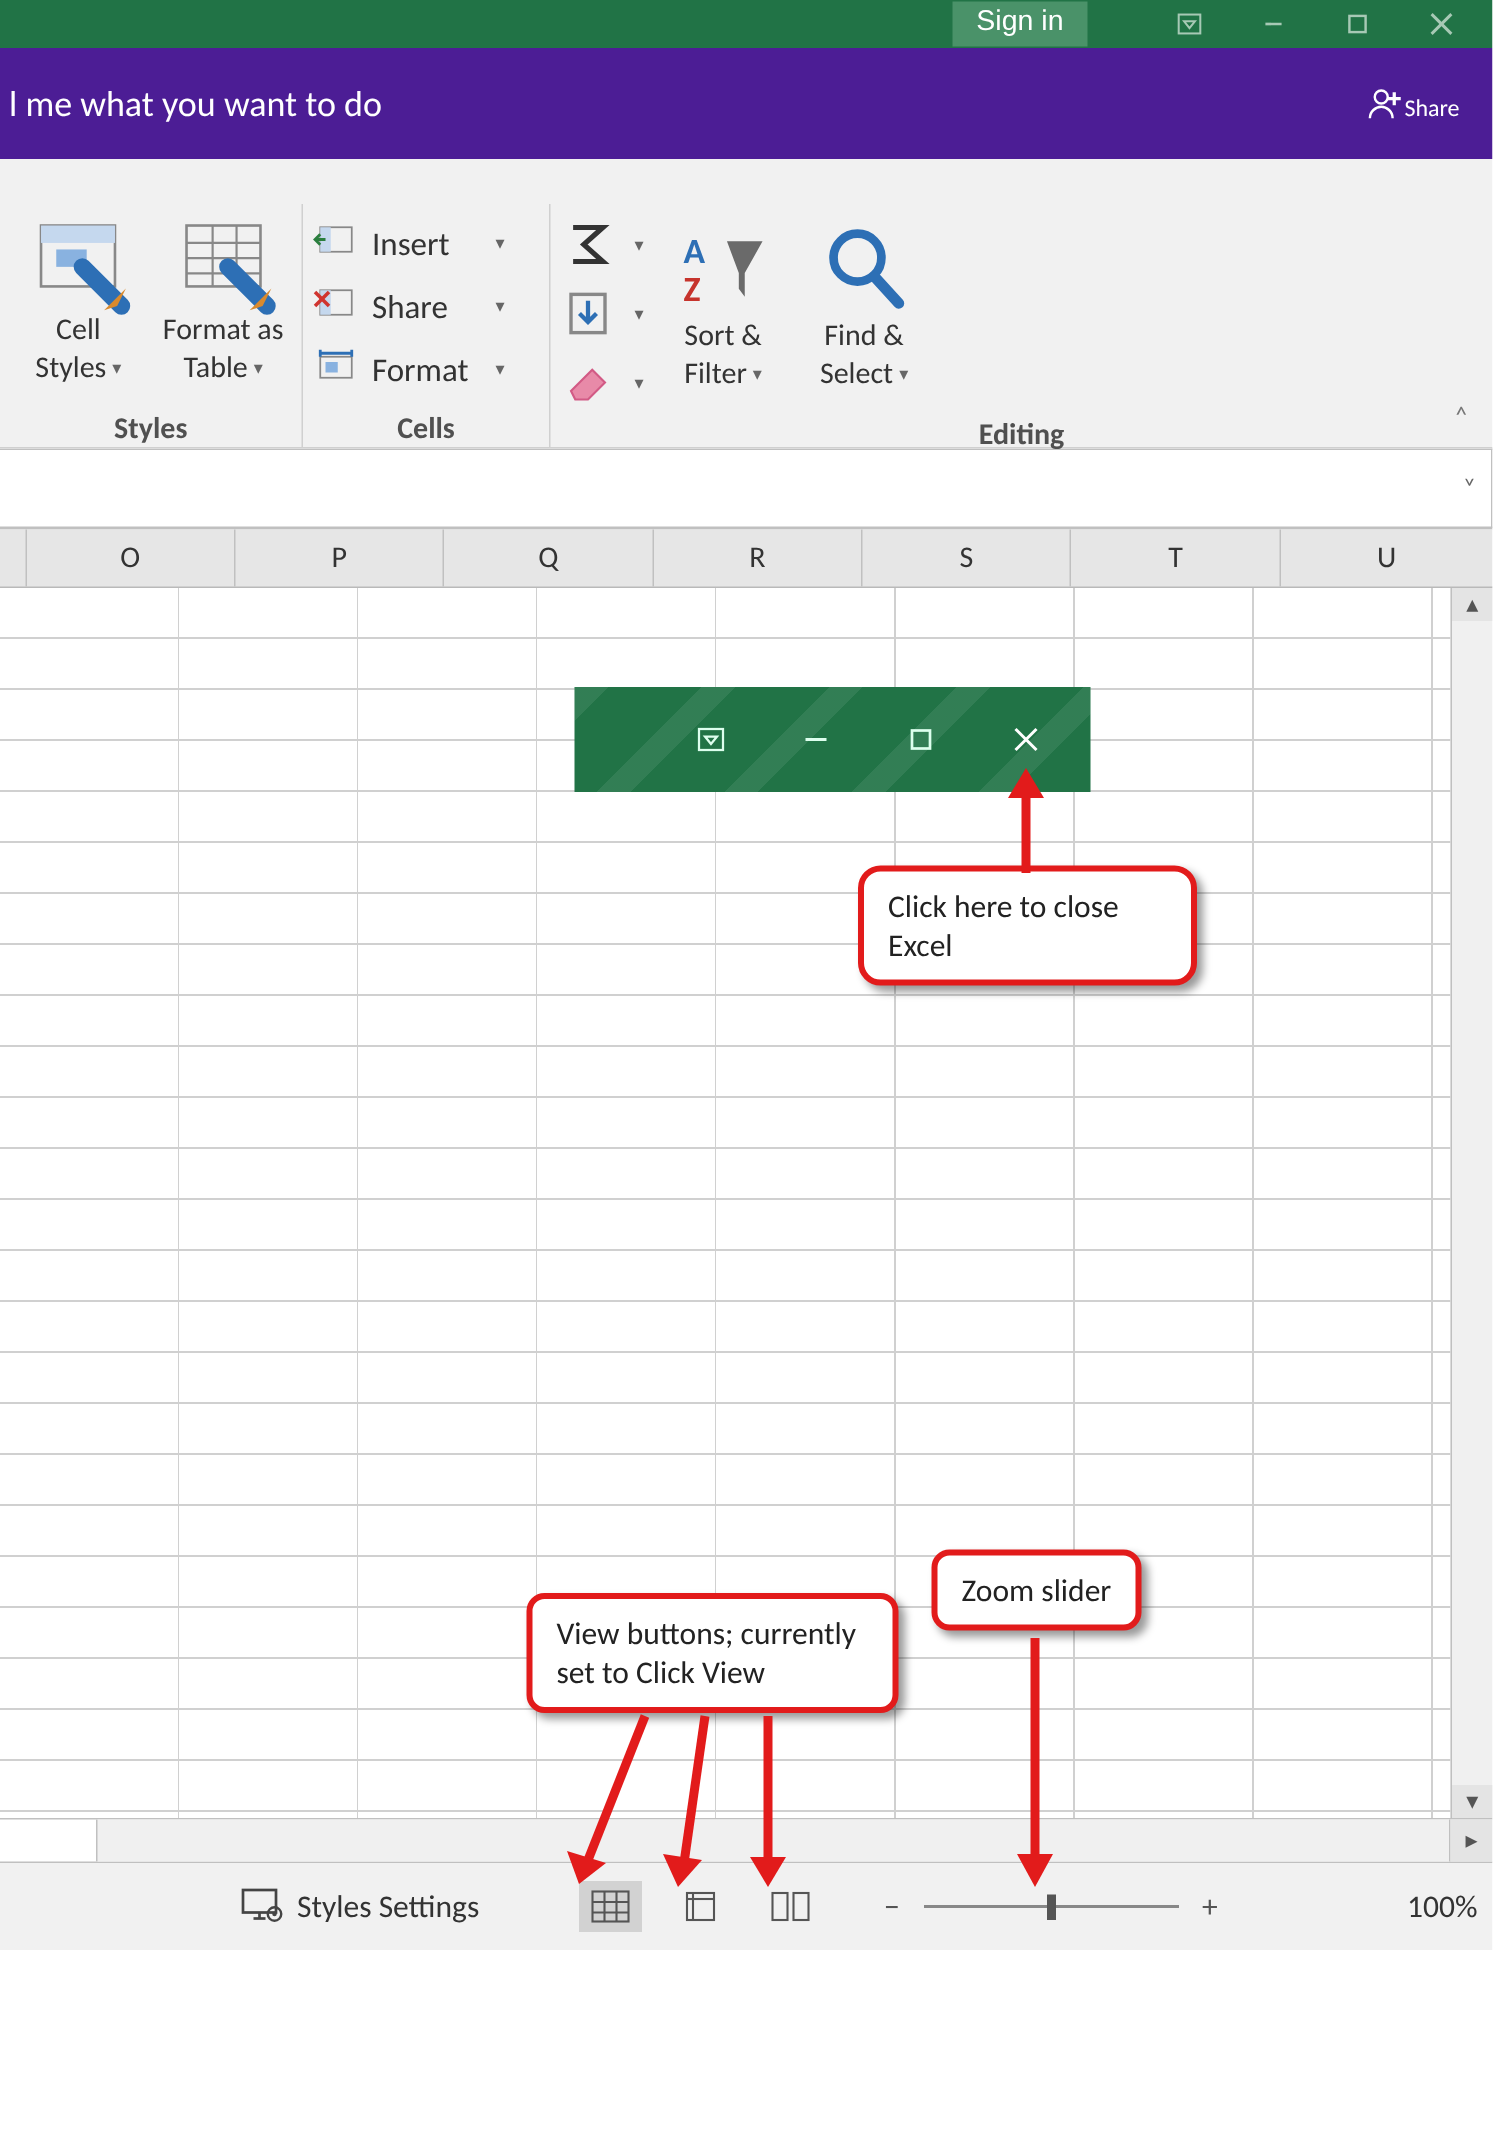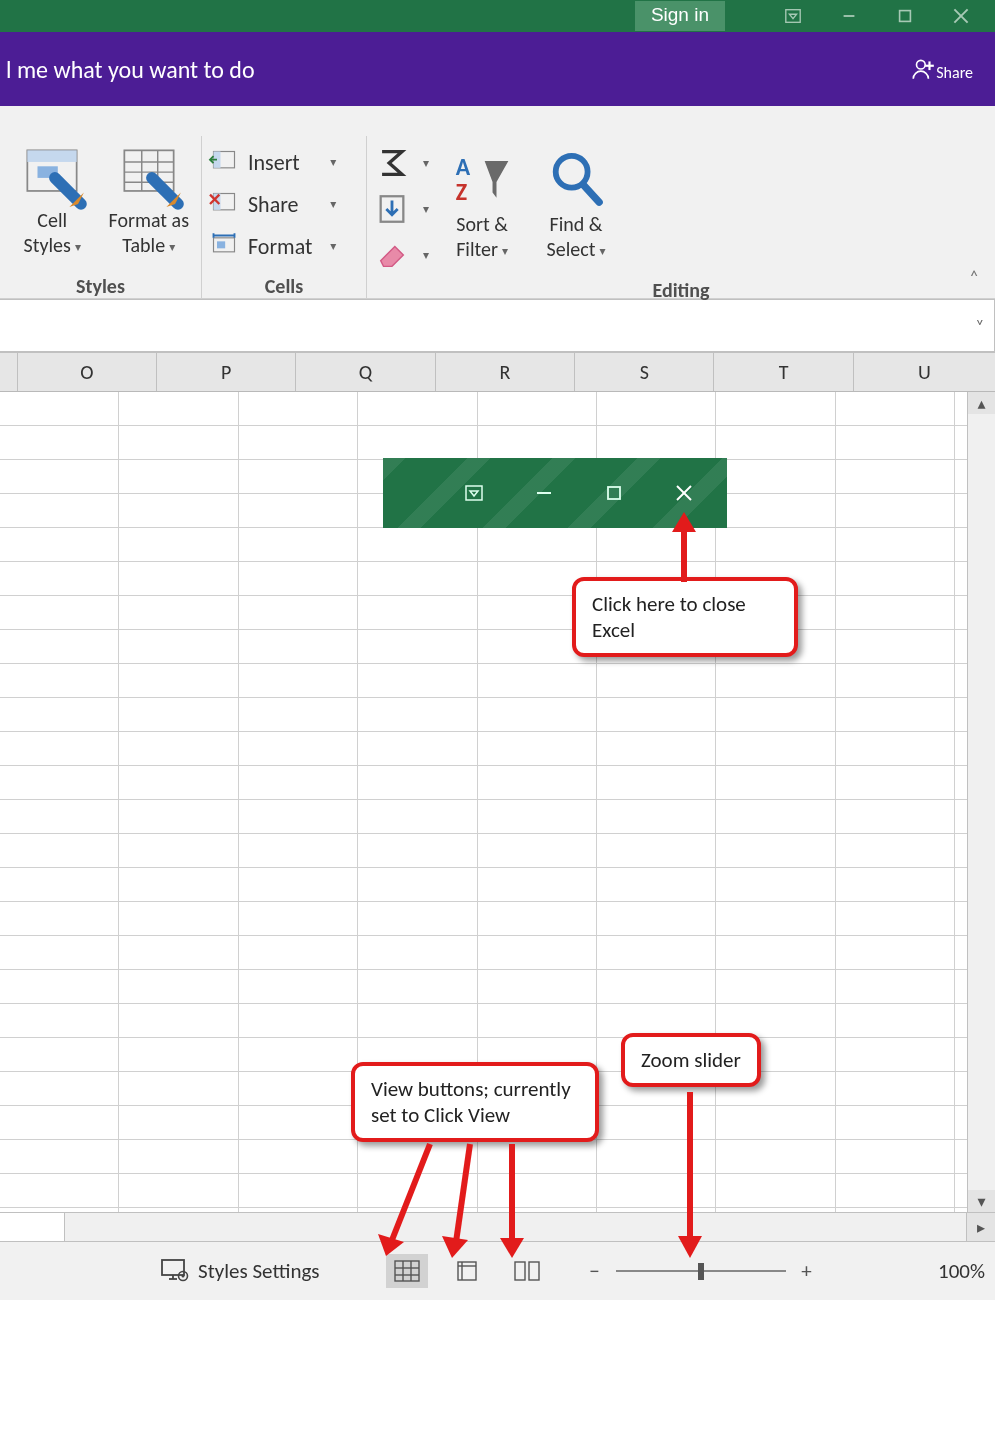--- a/index.html
+++ b/index.html
@@ -193,21 +193,21 @@
     .mini-titlebar .mini-ico svg { width:20px; height:20px; }
 
     .callout {
       border:4px solid #e21b1b;
       border-radius:12px;
       background:#fff;
       padding:10px 16px;
       font-size:21px; color:#222;
       box-shadow: 4px 4px 6px rgba(0,0,0,0.4);
     }
-    .callout-close { left:572px; top:185px; width:226px; }
+    .callout-close { left:572px; top:185px; width:226px;border-radius:15px; }
     .callout-views { left:351px; top:670px; width:248px; }
     .callout-zoom  { left:621px; top:641px; width:140px; }
 
     
     .arrow-svg { position:absolute; z-index:6; pointer-events:none; }
 
     
     .hscroll-row {
       height: 30px; display:flex; align-items:stretch;
       border-top:1px solid #c0c0c0; border-bottom:1px solid #c0c0c0;

